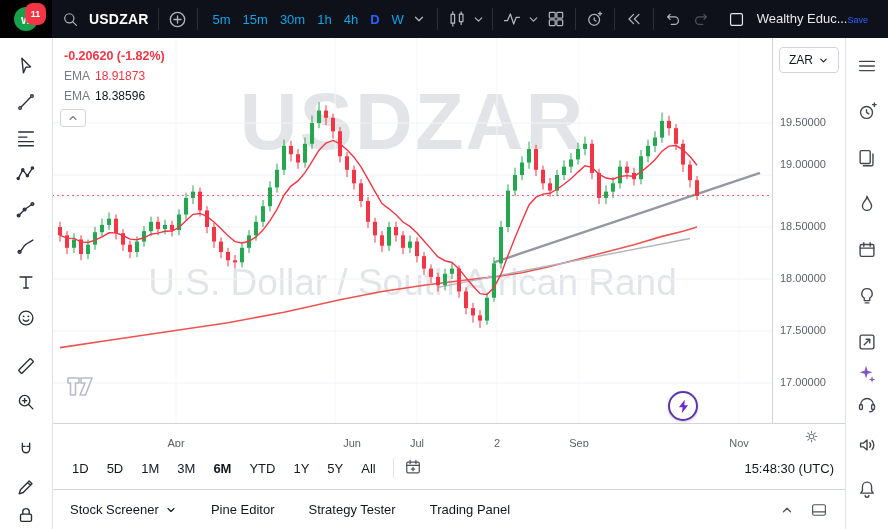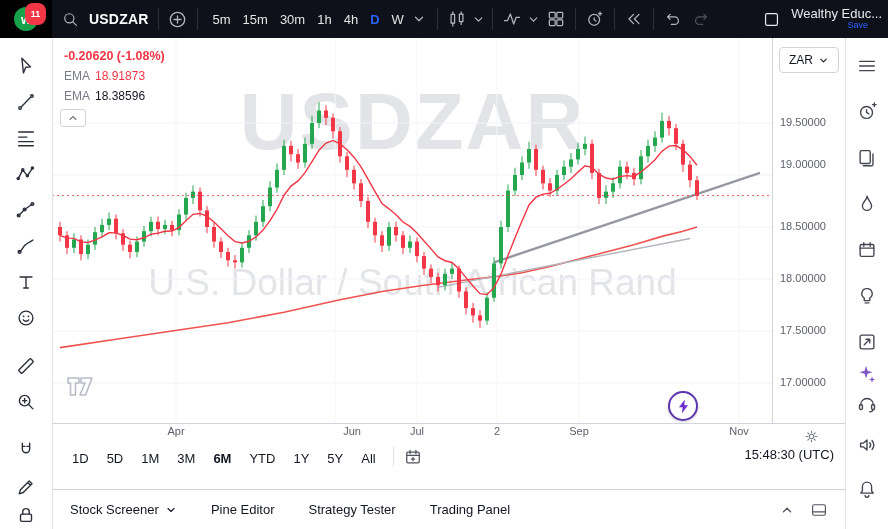--- a/index.html
+++ b/index.html
@@ -10,23 +10,23 @@
        display:flex;align-items:center;color:#b2b5be;z-index:20}
   .logo-wrap{width:52px;height:38px;background:#000;display:flex;align-items:center;justify-content:center;position:relative;flex:0 0 52px}
   .avatar{width:24px;height:24px;border-radius:50%;background:#15a24a;color:#fff;font-size:13px;font-weight:700;
           display:flex;align-items:center;justify-content:center}
   .nbadge{position:absolute;top:3px;right:6px;min-width:15px;height:14px;border-radius:8px;background:#f23645;color:#fff;
           font-size:9px;font-weight:700;display:flex;align-items:center;justify-content:center;padding:4px 3px}
   .hgroup{display:flex;align-items:center;padding:0 4px}
   .hsep{width:1px;height:22px;background:#2a2e39;margin:0 5px;flex:0 0 1px}
   .sym{font-weight:700;font-size:14px;color:#fff;margin-left:5px;letter-spacing:.2px}
   .ib{width:28px;height:28px;display:flex;align-items:center;justify-content:center;border-radius:4px;color:#b2b5be}
-  .tf{font-size:13px;color:#e5e5e5;padding:3px 6px;border-radius:3px}
+  .tf{font-size:13px;color:#0ea5e9;padding:3px 6px;border-radius:3px}
   .tf.active{color:#2962ff;font-weight:700}
-  .acct{display:flex;flex-direction:column;align-items:flex-start;line-height:1.1;margin:0 6px;min-width:0}
+  .acct{display:flex;flex-direction:row;align-items:flex-start;line-height:1.1;margin:0 6px;min-width:0}
   .acct .nm{font-size:13px;color:#e8e9ed;white-space:nowrap}
   .acct .sv{font-size:9px;color:#2962ff;align-self:flex-end;margin-right:14px}
   .spacer{flex:1}
   
   .ic{display:block}
   .ic *{fill:none;stroke:currentColor;stroke-width:1.5;stroke-linecap:round;stroke-linejoin:round}
   .ic .f{fill:currentColor;stroke:none}
   
   .ltb{position:absolute;left:0;top:38px;bottom:0;width:52px;background:#fff;border-right:1px solid #e0e3eb;z-index:10}
   .ltool{position:absolute;left:15px;width:22px;height:22px;color:#2a2e39}
@@ -53,24 +53,24 @@
       background:#fff;display:flex;align-items:center;justify-content:center;box-shadow:0 1px 3px rgba(0,0,0,.2)}
   .pscale{position:absolute;right:0;top:0;width:73px;height:385px;border-left:1px solid #d1d4dc;
           font-size:11px;color:#5d606b;background:#fff}
   .price-label{position:absolute;left:7px}
   .zar{position:absolute;top:9px;left:6px;width:58px;height:24px;border:1px solid #d1d4dc;border-radius:4px;background:#fff;
        display:flex;align-items:center;justify-content:center;gap:5px;font-size:12px;color:#131722}
   .badge{position:absolute;left:3px;width:64px;background:#f23645;color:#fff;font-size:11px;font-weight:600;
          text-align:center;line-height:14px;padding:1px 0;border-radius:2px}
   
   .taxis{position:absolute;left:52px;top:423px;width:794px;height:24px;background:#fff;border-top:1px solid #d1d4dc;z-index:5}
-  .time-label{position:absolute;top:1px;transform:translateX(-50%);font-size:11px;color:#5d606b}
+  .time-label{position:absolute;top:13px;transform:translateX(-50%);font-size:11px;color:#5d606b}
   .axgear{position:absolute;right:26px;top:4px;width:17px;height:17px;color:#787b86}
   
-  .rbar{position:absolute;left:52px;top:447px;width:794px;height:42px;background:#fff;display:flex;align-items:flex-start;
+  .rbar{position:absolute;left:52px;top:447px;width:794px;height:42px;background:#fff;display:flex;align-items:center;
         padding:0 12px;gap:2px;z-index:5;box-sizing:border-box}
   .rng{font-size:13px;color:#131722;padding:4px 8px;border-radius:4px}
   .rng.active{font-weight:700}
   .rdiv{width:1px;height:20px;background:#e0e3eb;margin:0 7px}
   .goto{width:22px;height:22px;color:#50535e}
   .clock{margin-left:auto;font-size:13px;color:#131722}
   
   .tabs{position:absolute;left:52px;top:489px;width:794px;height:40px;background:#fff;border-top:1px solid #d1d4dc;
         display:flex;align-items:center;gap:34px;padding:0 18px;font-size:13px;z-index:5;box-sizing:border-box}
   .tab{display:flex;align-items:center;gap:6px;color:#131722;white-space:nowrap}
@@ -544,21 +544,21 @@
           <line x1="638" y1="122.43999999999994" x2="638" y2="149.4800000000001" stroke="#f23645" stroke-width="1"></line>
           <rect x="636" y="126.59999999999985" width="4" height="15.600000000000222" fill="#f23645"></rect>
           <line x1="645" y1="138.04000000000016" x2="645" y2="161.95999999999984" stroke="#f23645" stroke-width="1"></line>
           <rect x="643" y="142.20000000000007" width="4" height="15.599999999999852" fill="#f23645"></rect>
           <polyline points="8,197.31999999999982 15,200.09333333333322 22,200.40148148148154 29,203.87670781892996 36,204.4996616369456 43,202.21084793984647 50,198.81288173099188 57,194.78335245743804 64,194.88482968911845 71,197.5059786470922 78,201.162427836627 85,201.6952216507098 92,199.7985057283296 99,196.24328223314546 106,195.09588618133552 113,193.27902258548315 120,193.0214620109315 127,189.35447045294677 134,182.80458813006956 141,176.3235685456097 148,175.44277553547417 155,178.45549208314645 162,184.03427162022479 169,190.68443348239686 176,197.70567048630855 183,203.62885482268422 190,205.0002204176433 197,203.2935047692781 204,198.9616148205498 211,192.1257004159832 218,182.6488781013203 225,171.349127412138 232,157.2448768761073 239,148.12379312586108 246,142.87850576455864 253,134.6388378168791 260,123.6079849686837 267,112.25509942008742 274,105.04285510451263 281,102.43777619239859 288,105.95827037186541 295,111.70087695589547 302,119.17179318791841 309,128.91139470171444 316,141.10886254577792 323,153.60022642449366 330,165.62684277460605 337,170.8208777135826 344,176.7095715550087 351,184.06300009833996 358,188.39566674315327 365,195.0010741335638 372,202.91194654832753 379,210.91373620425472 386,218.9862392699757 393,222.7226305433142 400,224.47315708924435 407,230.91912218052357 414,239.63042836262943 421,248.02366650426737 428,255.70729616998574 435,256.5990081322111 442,249.66589521394178 449,236.18458516639924 456,217.6102329071995 463,199.6968478167106 470,182.99088163521958 477,166.99290793850412 484,159.1722617299475 491,156.09398134551498 498,155.31754104651145 505,151.2469763695087 512,146.23209273184014 519,140.71384990254236 526,134.11077214642188 533,127.81948944721717 540,129.39738068116867 547,136.17129608535322 554,140.05323028860806 561,141.22362355780615 568,138.43615165607153 575,137.65478462138918 582,138.43372137219148 589,133.95511662281552 596,128.16064626218974 603,121.80494709281422 610,113.1638477388556 617,108.06077046355449 624,107.55837702720899 631,111.78984879894017 638,118.5476601769534 645,127.27040235985271" fill="none" stroke="#f23645" stroke-width="1.4"></polyline>
           <line x1="0" y1="157.46719999999996" x2="721" y2="157.46719999999996" stroke="#f23645" stroke-width="1" stroke-dasharray="2,3" opacity=".8"></line>
         </svg>
 
       <div class="lg">
         <div class="lgrow">
-            <span class="chip chg">-0.20620 (-1.08%)</span>
+            <span class="chip chg">-0.20620 (-1.82%)</span>
           </div>
         <div class="lgrow">
             <span class="chip">
           <span class="emalbl">EMA</span>
           <span class="emaval1">18.91873</span>
             </span>
         </div>
         <div class="lgrow">
             <span class="chip">
           <span class="emalbl">EMA</span>

